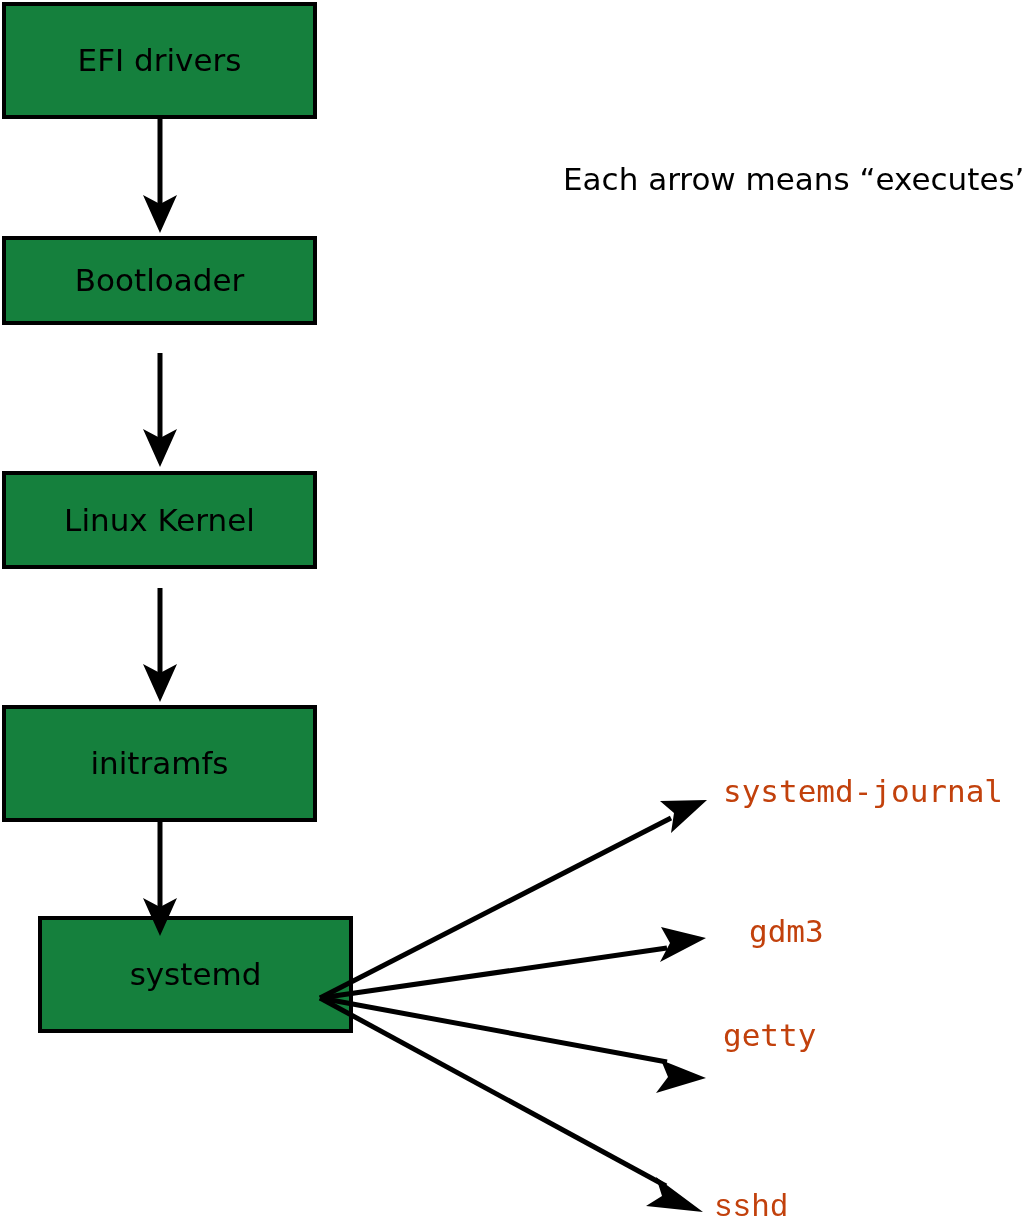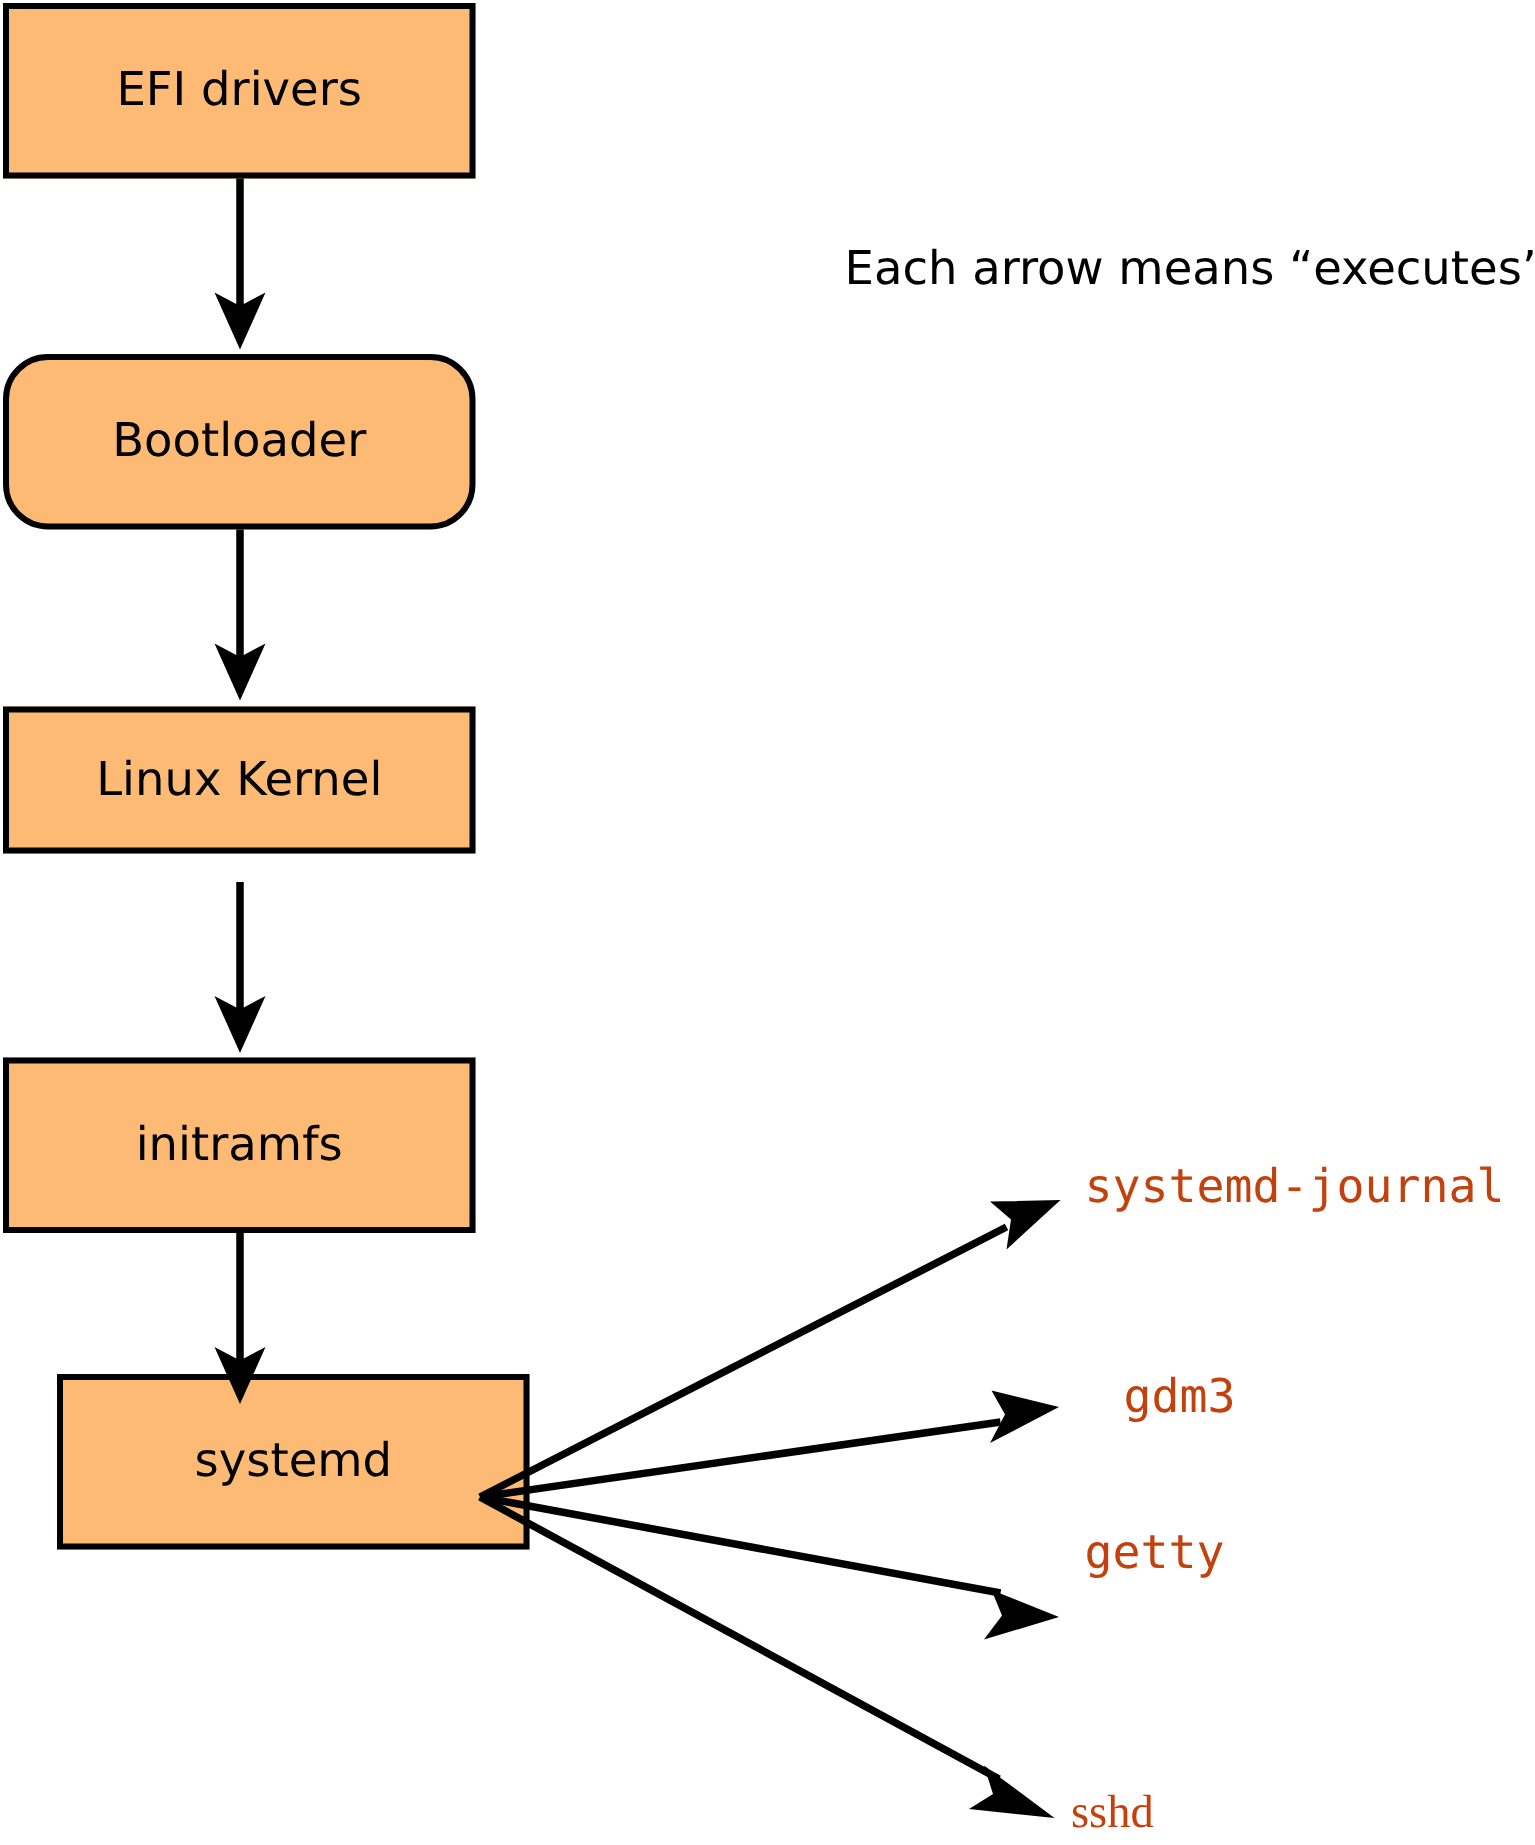--- a/index.html
+++ b/index.html
@@ -15,21 +15,21 @@
     position: relative;
     width: 1023px;
     height: 1230px;
     background: #ffffff;
     overflow: hidden;
   }
   .stage-box {
     position: absolute;
     box-sizing: border-box;
     border: 4px solid #000000;
-    background: #fdba74;
+    background: #15803d;
     display: flex;
     align-items: center;
     justify-content: center;
     text-align: center;
   }
   .stage-label {
     font-family: "DejaVu Sans", sans-serif;
     font-size: 31px;
     line-height: 1;
     color: #000000;
@@ -45,21 +45,21 @@
   }
   .service-label {
     position: absolute;
     font-family: "DejaVu Sans Mono", monospace;
     font-size: 31px;
     line-height: 1;
     color: #c2410c;
     white-space: nowrap;
   }
   .service-label.sans {
-    font-family: Liberation Serif, serif;
+    font-family: Liberation Mono, monospace;
   }
   svg.arrows {
     position: absolute;
     left: 0;
     top: 0;
     width: 1023px;
     height: 1230px;
     pointer-events: none;
   }
   svg.arrows .edge {
@@ -74,21 +74,21 @@
 </style>
 </head>
 <body>
 
 <div id="canvas">
 
   <div class="stage-box" style="left:2px; top:2px; width:315px; height:117px;">
     <span class="stage-label">EFI drivers</span>
   </div>
 
-  <div class="stage-box" style="left:2px; top:236px; width:315px; height:117px;border-radius:30px;">
+  <div class="stage-box" style="left:2px; top:236px; width:315px; height:89px;">
     <span class="stage-label">Bootloader</span>
   </div>
 
   <div class="stage-box" style="left:2px; top:471px; width:315px; height:98px;">
     <span class="stage-label">Linux Kernel</span>
   </div>
 
   <div class="stage-box" style="left:2px; top:705px; width:315px; height:117px;">
     <span class="stage-label">initramfs</span>
   </div>

